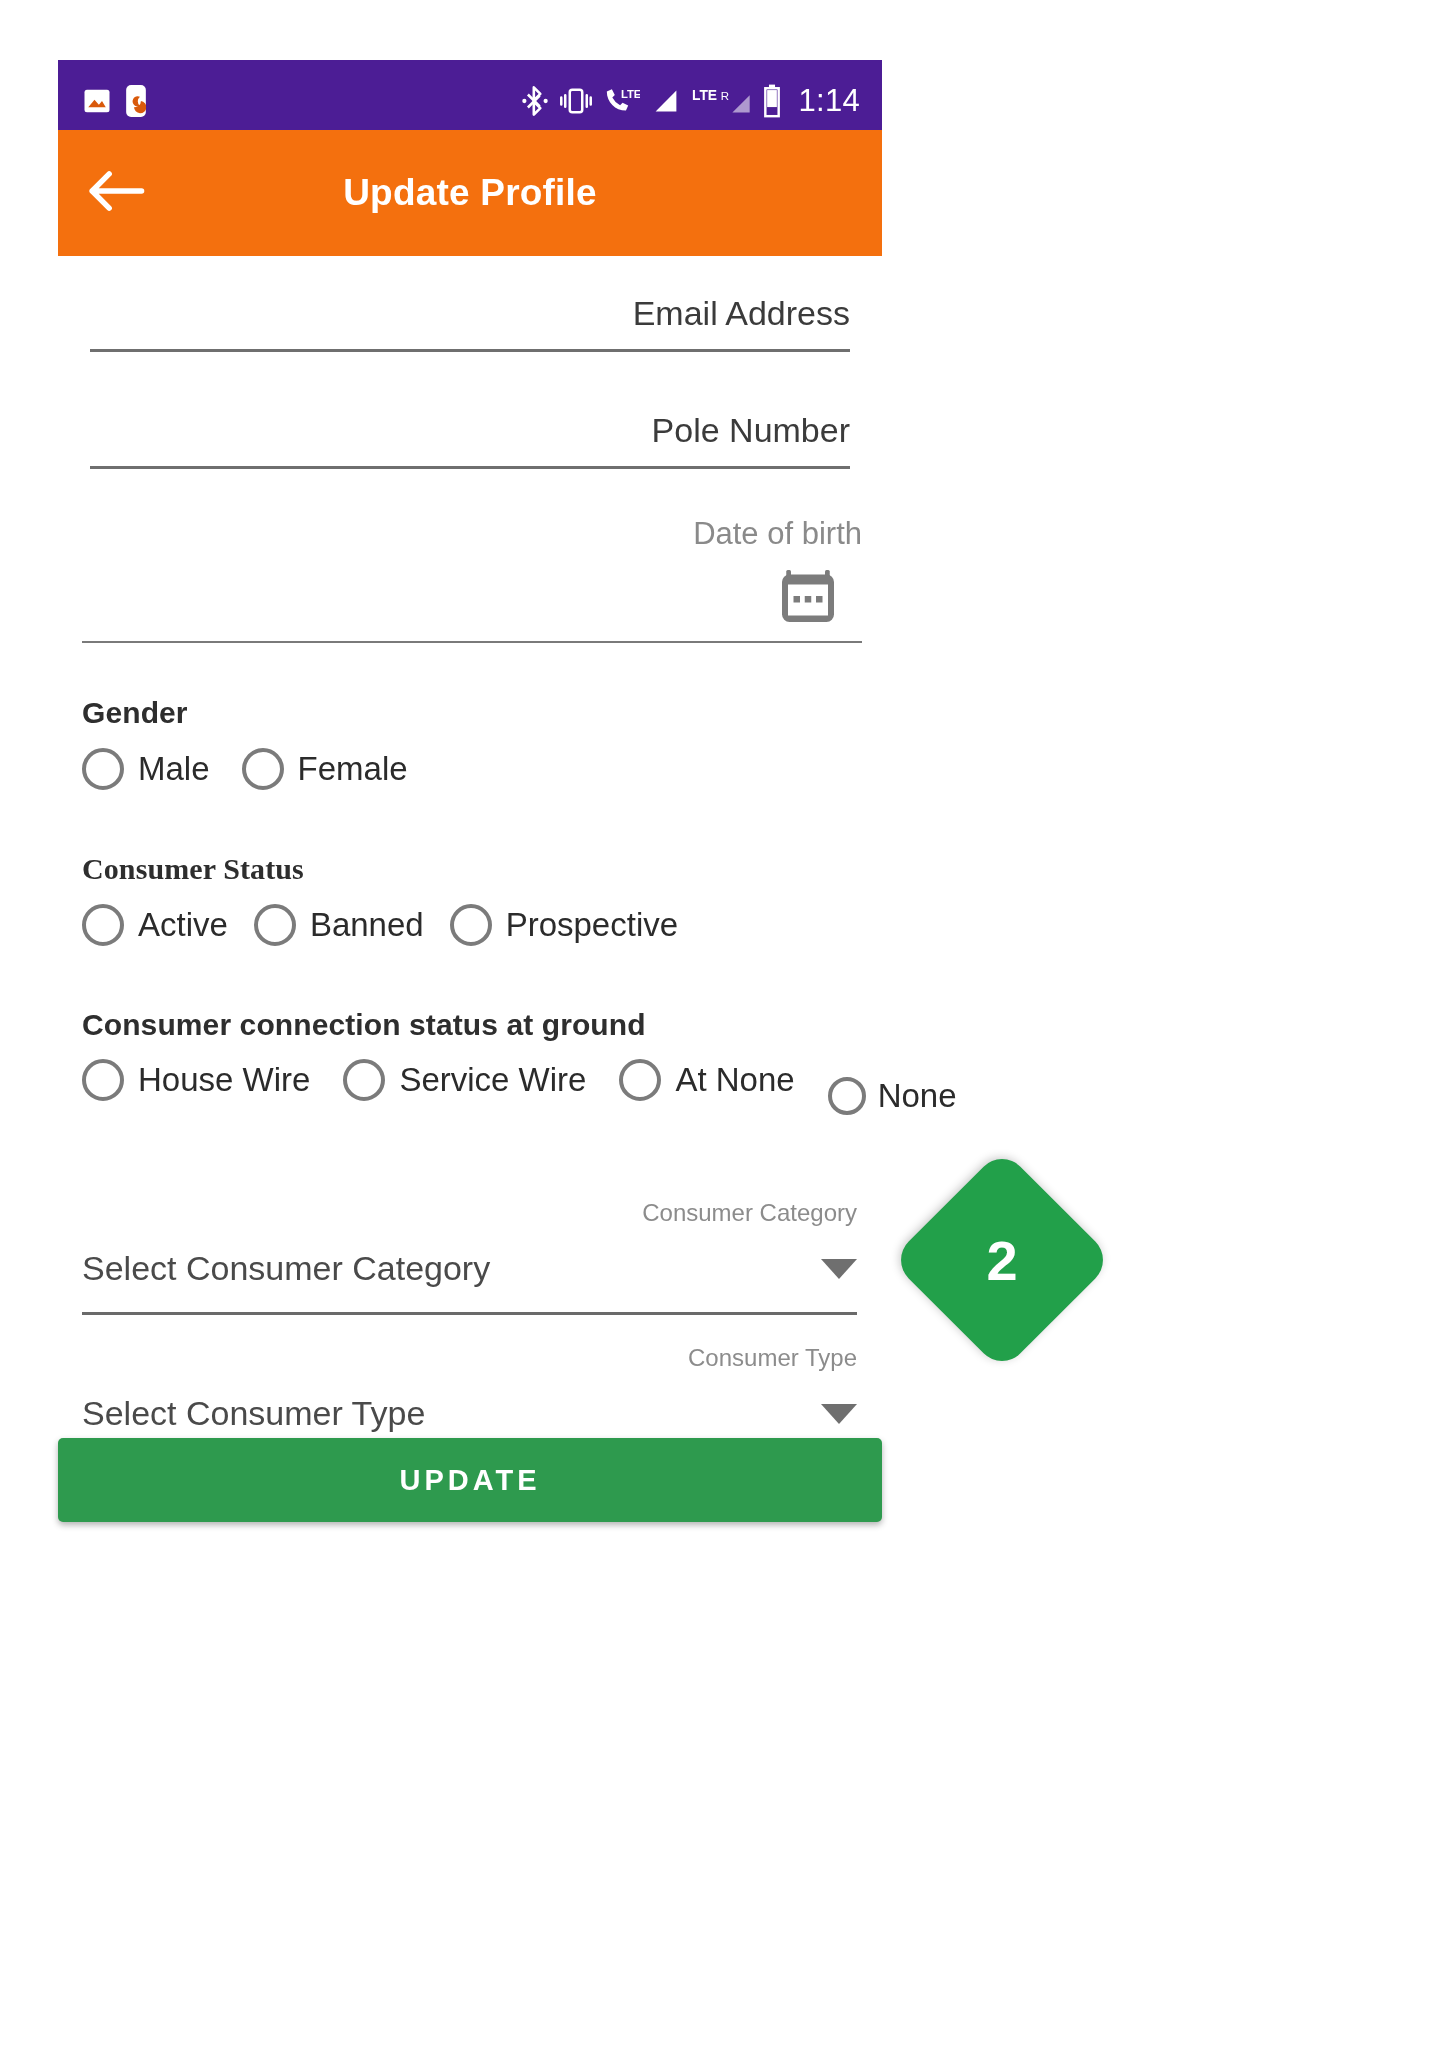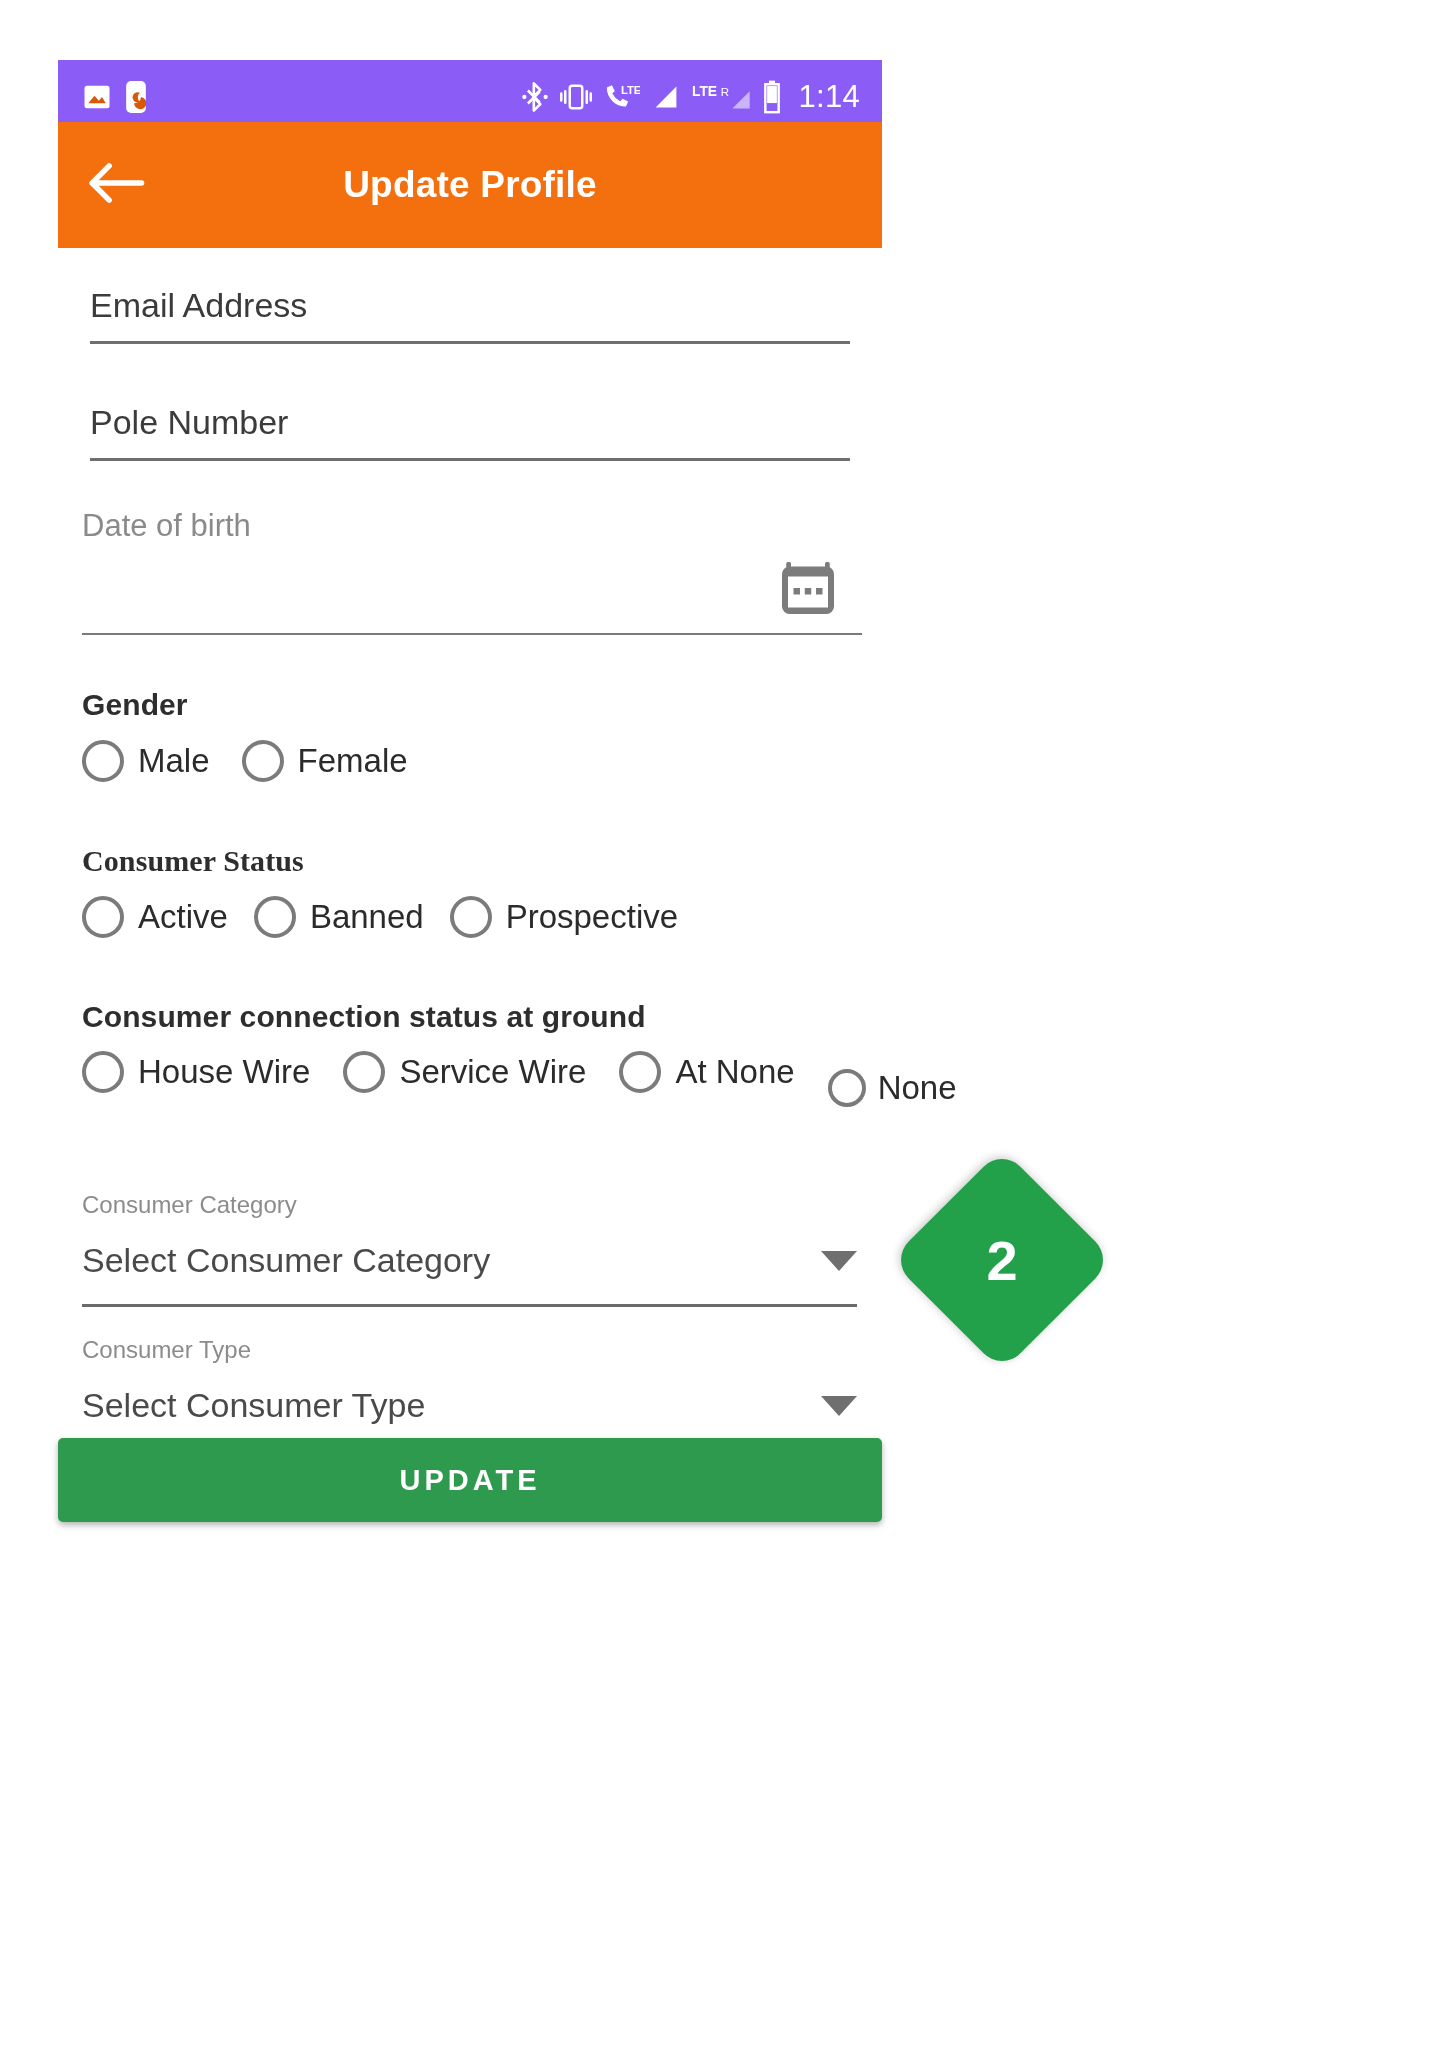--- a/index.html
+++ b/index.html
@@ -20,22 +20,22 @@
     position: absolute;
     left: 58px;
     top: 60px;
     width: 824px;
     height: 1462px;
   }
 
   
   .statusbar {
     position: relative;
-    height: 62px;
-    background: #8b5cf6;
+    height: 70px;
+    background: #4c1d95;
     display: flex;
     align-items: center;
     padding: 12px 22px 0 24px;
     box-sizing: border-box;
     color: #ffffff;
   }
   .sb-left {
     display: flex;
     align-items: center;
     gap: 14px;
@@ -85,20 +85,21 @@
     color: #ffffff;
     letter-spacing: 0.2px;
   }
 
   
   .content {
     position: relative;
     background: #ffffff;
     height: 1274px;
     box-sizing: border-box;
+    text-align: right;
   }
 
   .field {
     position: absolute;
     left: 32px;
     width: 760px;
   }
   .field .placeholder {
     font-size: 34px;
     color: #3b3b3b;

